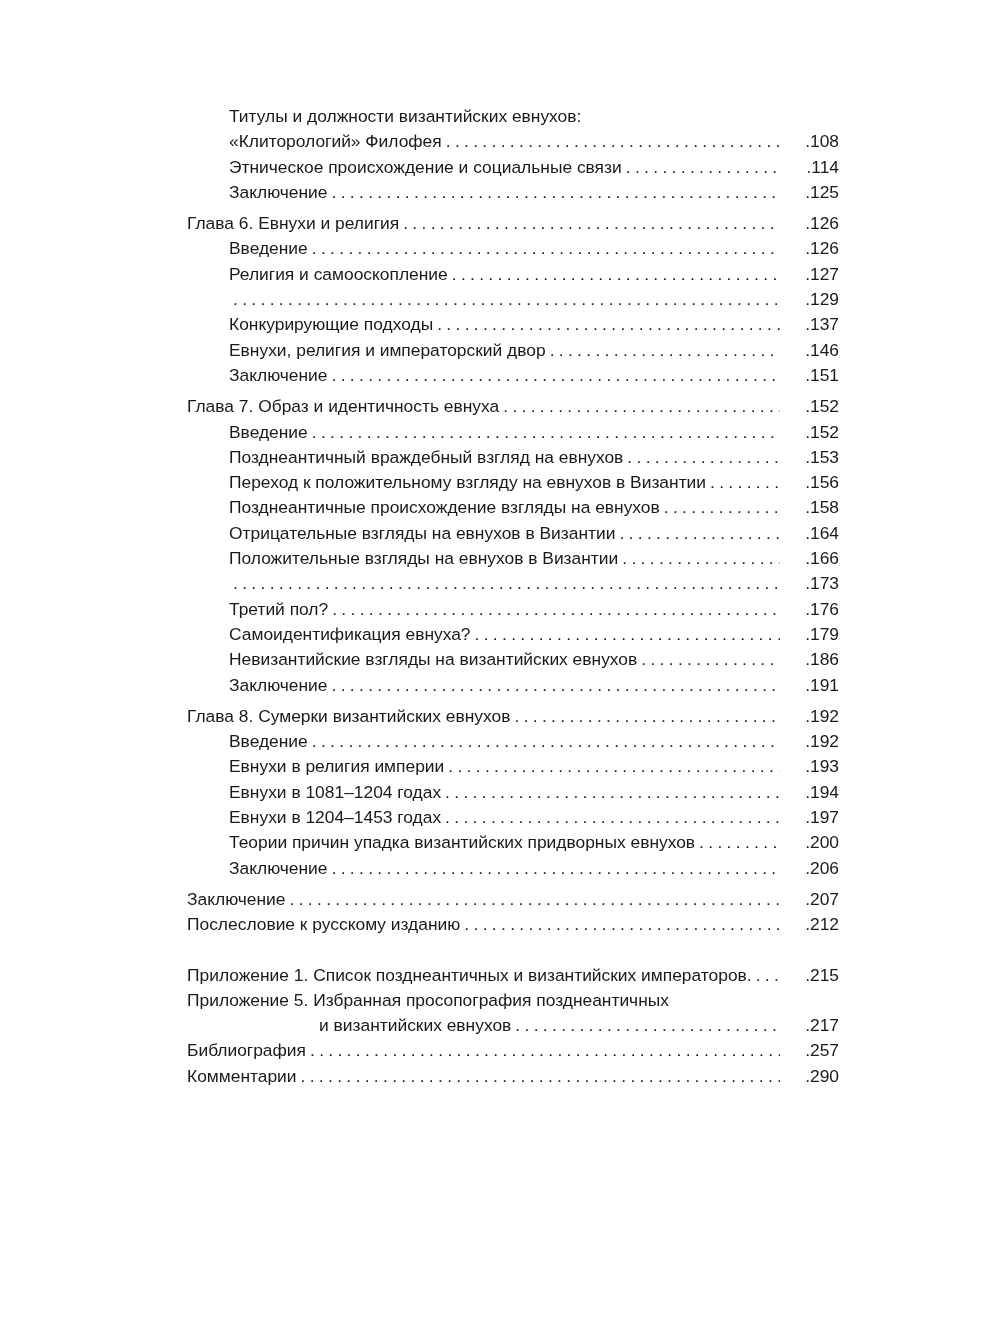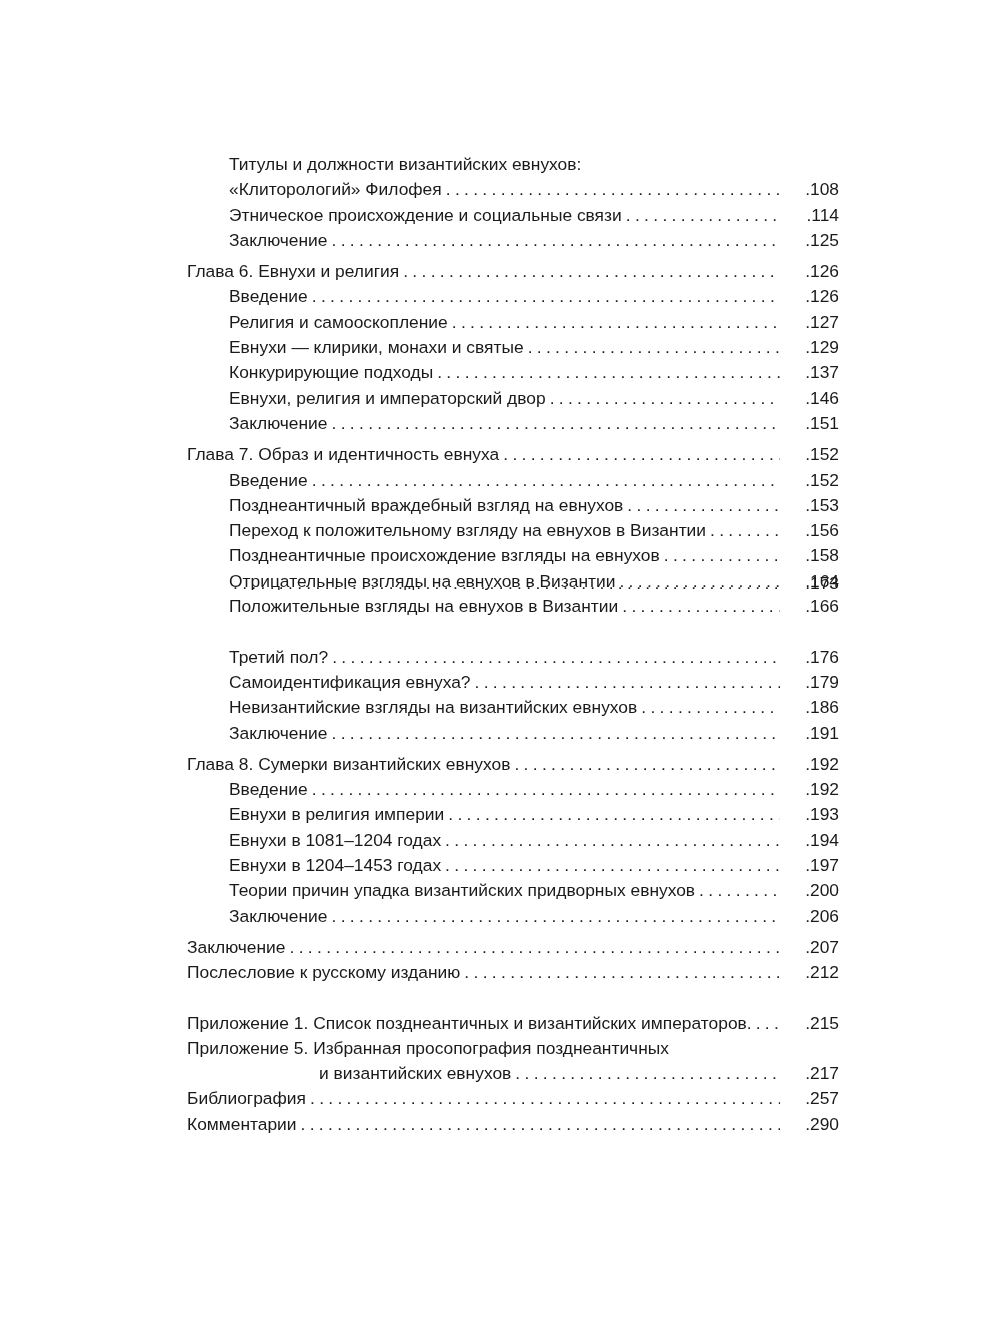--- a/index.html
+++ b/index.html
@@ -2,21 +2,21 @@
 <html><head>
 <meta charset="utf-8">
 <style>
   html, body { margin: 0; padding: 0; background: #ffffff; }
   body { width: 1000px; height: 1317px; position: relative; overflow: hidden;
          font-family: "Liberation Sans", sans-serif; color: #1a1a1a; }
   .toc { position: absolute; left: 187px; top: 104px; width: 652px; font-size: 17.4px; }
   .row { display: flex; align-items: baseline; height: 25.3px; line-height: 25.3px; white-space: nowrap; }
   .row.sub { padding-left: 42px; }
   .row.app2cont { padding-left: 132px; }
-  .row .title { flex: 0 0 auto; margin-top: 48px; }
+  .row .title { flex: 0 0 auto; }
   .row .dots { flex: 1 1 auto; overflow: hidden; white-space: nowrap; margin: 0 1px 0 4px; letter-spacing: 4.3px; color: #1a1a1a; }
   .row .dots::before { content: ". . . . . . . . . . . . . . . . . . . . . . . . . . . . . . . . . . . . . . . . . . . . . . . . . . . . . . . . . . . . . . . . . . . . . . . . . . . . . . . . . . . . . ."; letter-spacing: 0; word-spacing: -0.5px; }
   .row .page { flex: 0 0 auto; text-align: right; margin-left: 24px; }
   .gap-s { height: 6px; }
   .gap-l { height: 25px; }
 </style>
 </head>
 <body>
 
 <div class="toc">
@@ -49,21 +49,20 @@
       <span class="title">Введение</span>
       <span class="dots"></span>
       <span class="page">.126</span>
     </div>
   <div class="row sub">
       <span class="title">Религия и самооскопление</span>
       <span class="dots"></span>
       <span class="page">.127</span>
     </div>
   <div class="row sub">
-      <span class="title">Евнухи — клирики, монахи и святые</span>
       <span class="dots"></span>
       <span class="page">.129</span>
     </div>
   <div class="row sub">
       <span class="title">Конкурирующие подходы</span>
       <span class="dots"></span>
       <span class="page">.137</span>
     </div>
   <div class="row sub">
       <span class="title">Евнухи, религия и императорский двор</span>

